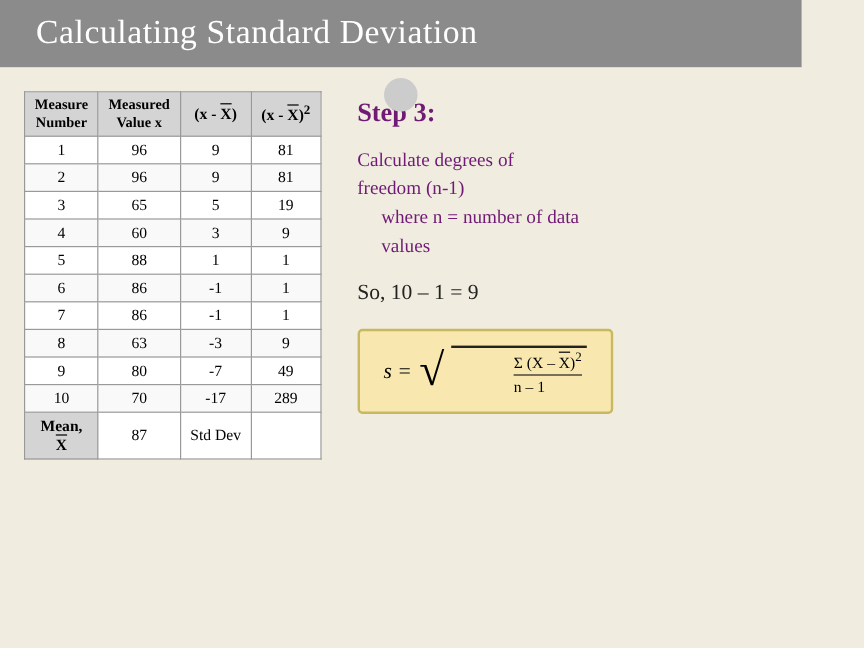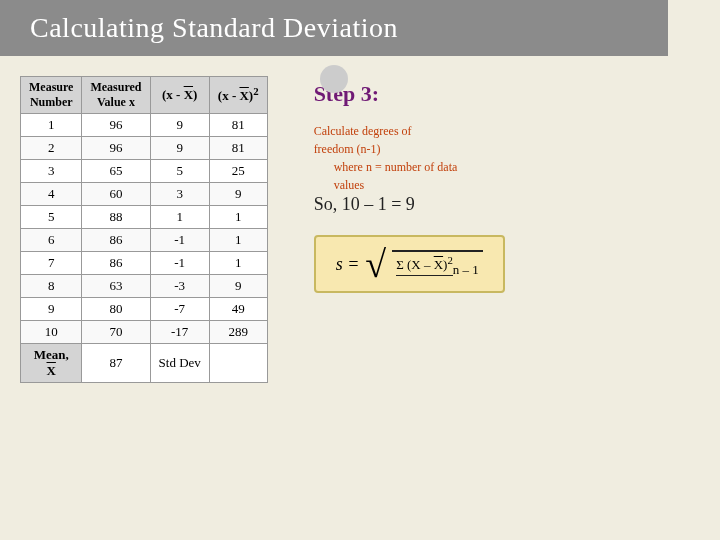--- a/index.html
+++ b/index.html
@@ -24,21 +24,21 @@
     .title-bar h1 {
       color: white;
       font-size: 28px;
       font-weight: normal;
       letter-spacing: 0.5px;
     }
     .content-area {
       display: flex;
       flex-direction: row;
       padding: 20px 8px 10px 20px;
-      gap: 46px;
+      gap: 30px;
       align-items: flex-start;
       font-family: Liberation Serif, serif;
     }
     
     .table-container {
       flex: 0 0 auto;
     }
     table {
       border-collapse: collapse;
       font-size: 13px;
@@ -80,23 +80,24 @@
       flex: 1;
       padding-top: 5px;
     }
     .step-label {
       font-size: 22px;
       font-weight: bold;
       margin-bottom: 15px;
       color: #701a75;
     }
     .description {
-      font-size: 12px;
+      font-size: 16px;
       line-height: 1.5;
-      color: #c2410c;
+      color: #701a75;
+      margin-bottom: 15px;
     }
     .indent {
       padding-left: 20px;
     }
     .result-text {
       font-size: 18px;
       font-weight: normal;
       color: #222;
       margin-bottom: 20px;
     }
@@ -120,23 +121,24 @@
     }
     .sqrt-symbol {
       font-size: 38px;
       line-height: 0.8;
       margin-right: 2px;
       display: flex;
       align-items: center;
     }
     .fraction {
       display: inline-flex;
-      flex-direction: row;
-      align-items: flex-end;
+      flex-direction: column;
+      align-items: flex-start;
       font-size: 13px;
+      margin-left: 48px;
     }
     .frac-num {
       border-bottom: 1.5px solid #222;
       padding-bottom: 2px;
       margin-bottom: 2px;
       white-space: nowrap;
     }
     .frac-den {
       white-space: nowrap;
     }
@@ -193,21 +195,21 @@
             <tr>
     <td>2</td>
     <td>96</td>
     <td>9</td>
     <td>81</td>
   </tr>
             <tr>
     <td>3</td>
     <td>65</td>
     <td>5</td>
-    <td>25</td>
+    <td>19</td>
   </tr>
             <tr>
     <td>4</td>
     <td>60</td>
     <td>3</td>
     <td>9</td>
   </tr>
             <tr>
     <td>5</td>
     <td>88</td>

